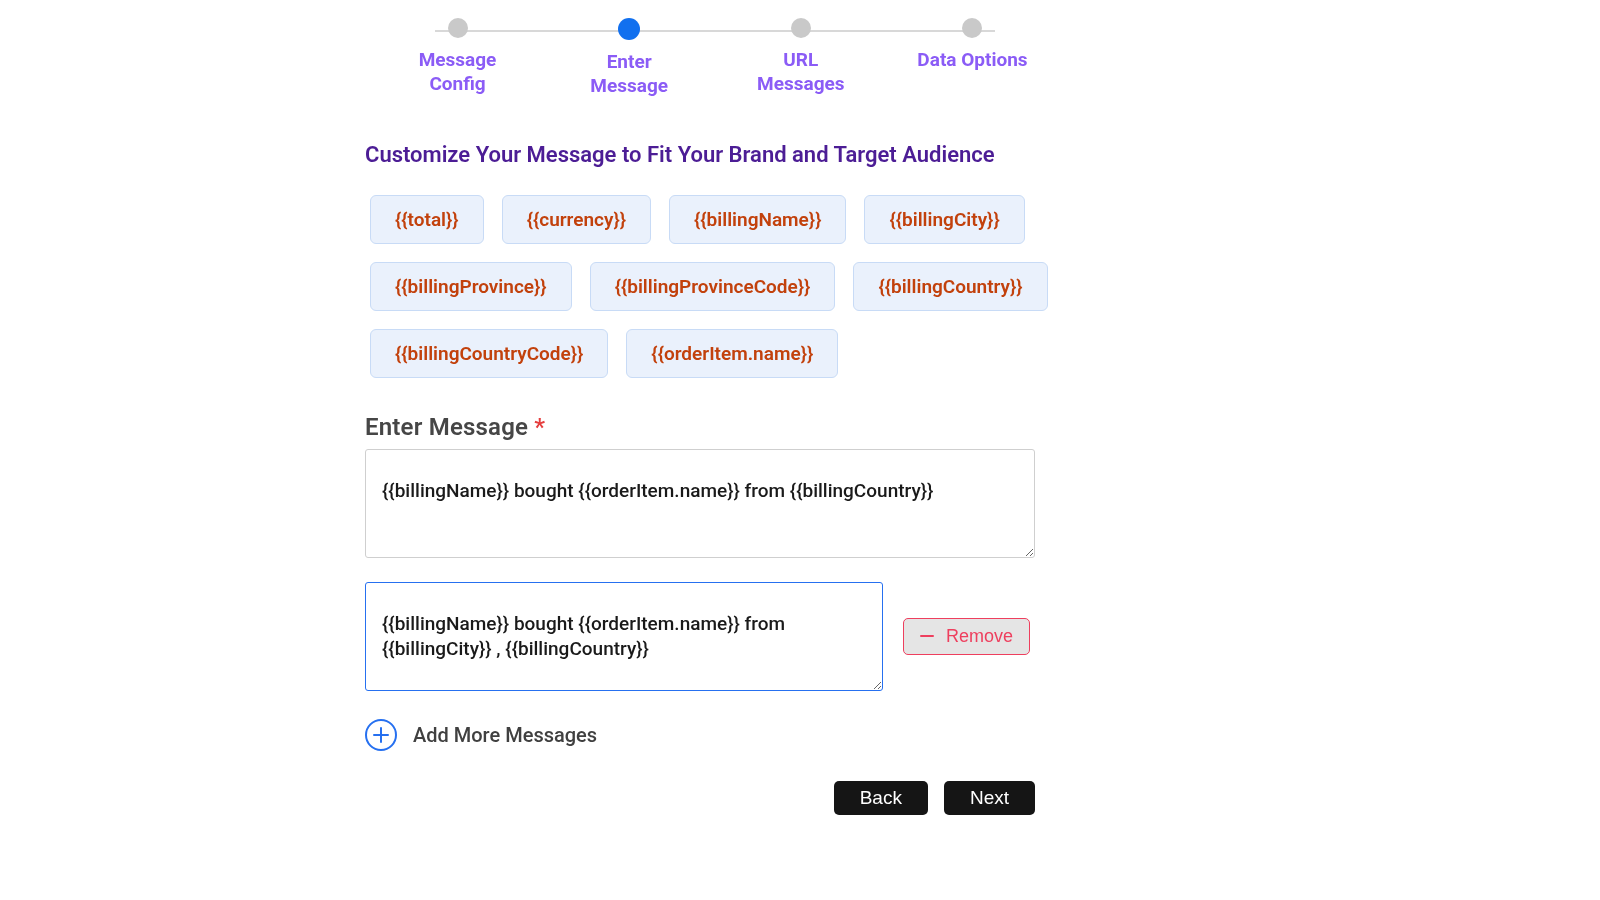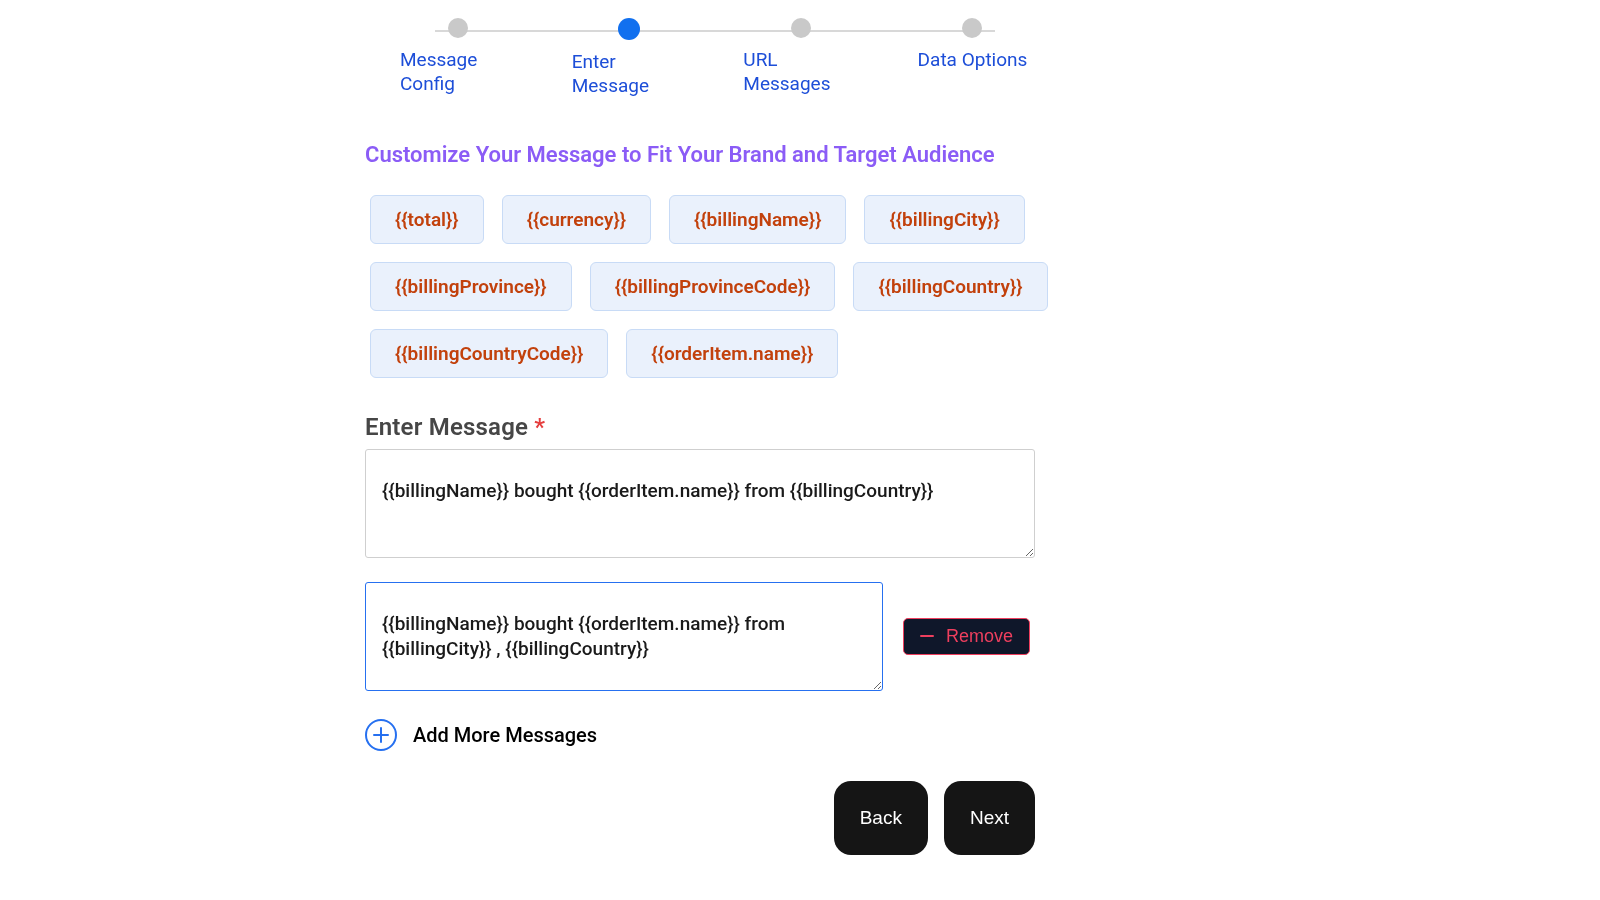--- a/index.html
+++ b/index.html
@@ -54,29 +54,30 @@
       margin-bottom: 10px;
       position: relative;
     }
     .step-dot.active {
       width: 22px;
       height: 22px;
       background: #1170ef;
     }
     .step-label {
       font-size: 19px;
-      color: #1d4ed8;
+      color: #8b5cf6;
+      text-align: center;
       line-height: 1.25;
-      font-weight: 400;
+      font-weight: 700;
     }
 
     
     .heading {
       font-size: 22px;
-      color: #8b5cf6;
+      color: #4c1d95;
       font-weight: 600;
       margin-bottom: 28px;
     }
 
     
     .chip-row {
       display: flex;
       flex-wrap: wrap;
       gap: 18px;
       margin-bottom: 35px;
@@ -133,40 +134,40 @@
       margin-bottom: 0;
     }
 
     
     .remove-btn {
       display: inline-flex;
       align-items: center;
       gap: 12px;
       border: 1.5px solid #ee3f5e;
       color: #ee3f5e;
-      background: #0f172a;
+      background: #e5e5e5;
       border-radius: 5px;
       padding: 7px 16px;
       font-size: 18px;
       font-weight: 500;
       cursor: pointer;
     }
     .minus-icon {
       width: 14px;
       height: 2px;
       background: #ee3f5e;
       border-radius: 1px;
     }
 
     
     .add-more {
       display: inline-flex;
       align-items: center;
       gap: 16px;
-      color: #000000;
+      color: #404040;
       font-size: 20px;
       font-weight: 500;
       cursor: pointer;
       margin-top: 10px;
     }
     .plus-circle {
       width: 32px;
       height: 32px;
       border: 2.5px solid #2670f0;
       border-radius: 50%;
@@ -196,22 +197,22 @@
       display: flex;
       justify-content: flex-end;
       gap: 16px;
       margin-top: 26px;
       width: 670px;
     }
     .btn-dark {
       background: #151515;
       color: #fff;
       border: none;
-      border-radius: 17px;
-      padding: 26px 26px;
+      border-radius: 5px;
+      padding: 6px 26px;
       font-size: 19px;
       font-weight: 500;
       cursor: pointer;
     }
   </style>
 </head>
 <body>
 
 <div class="container">
 

